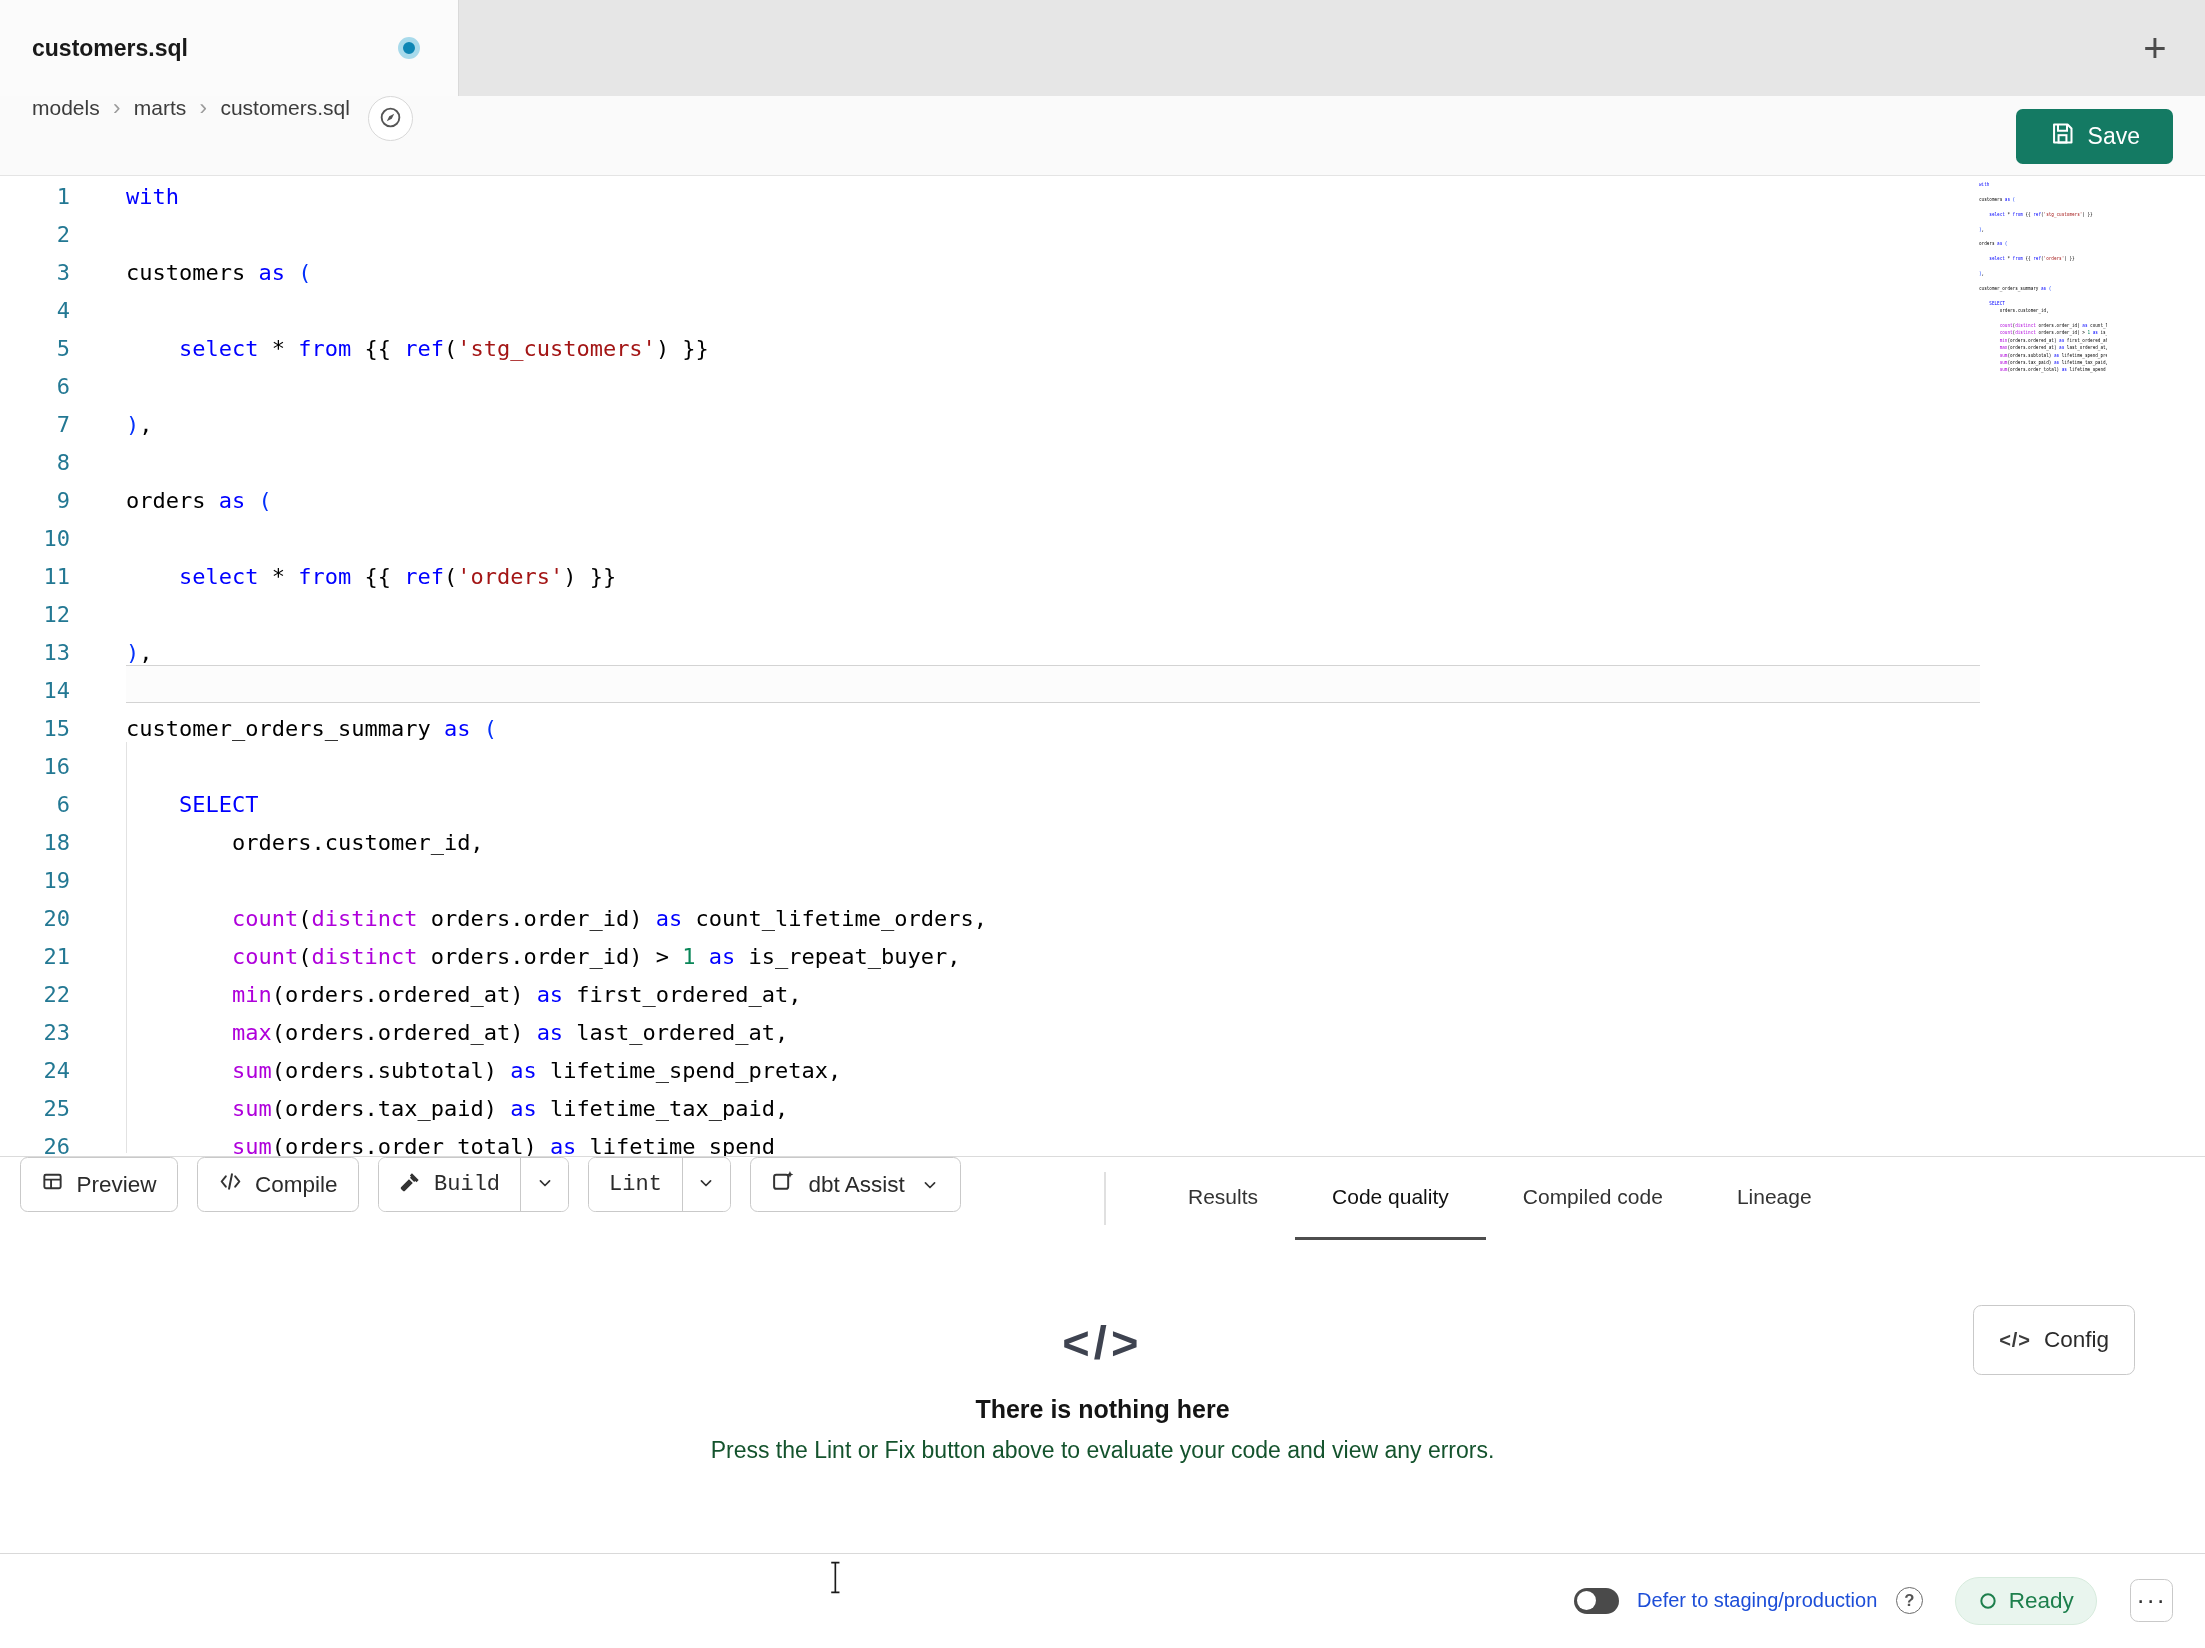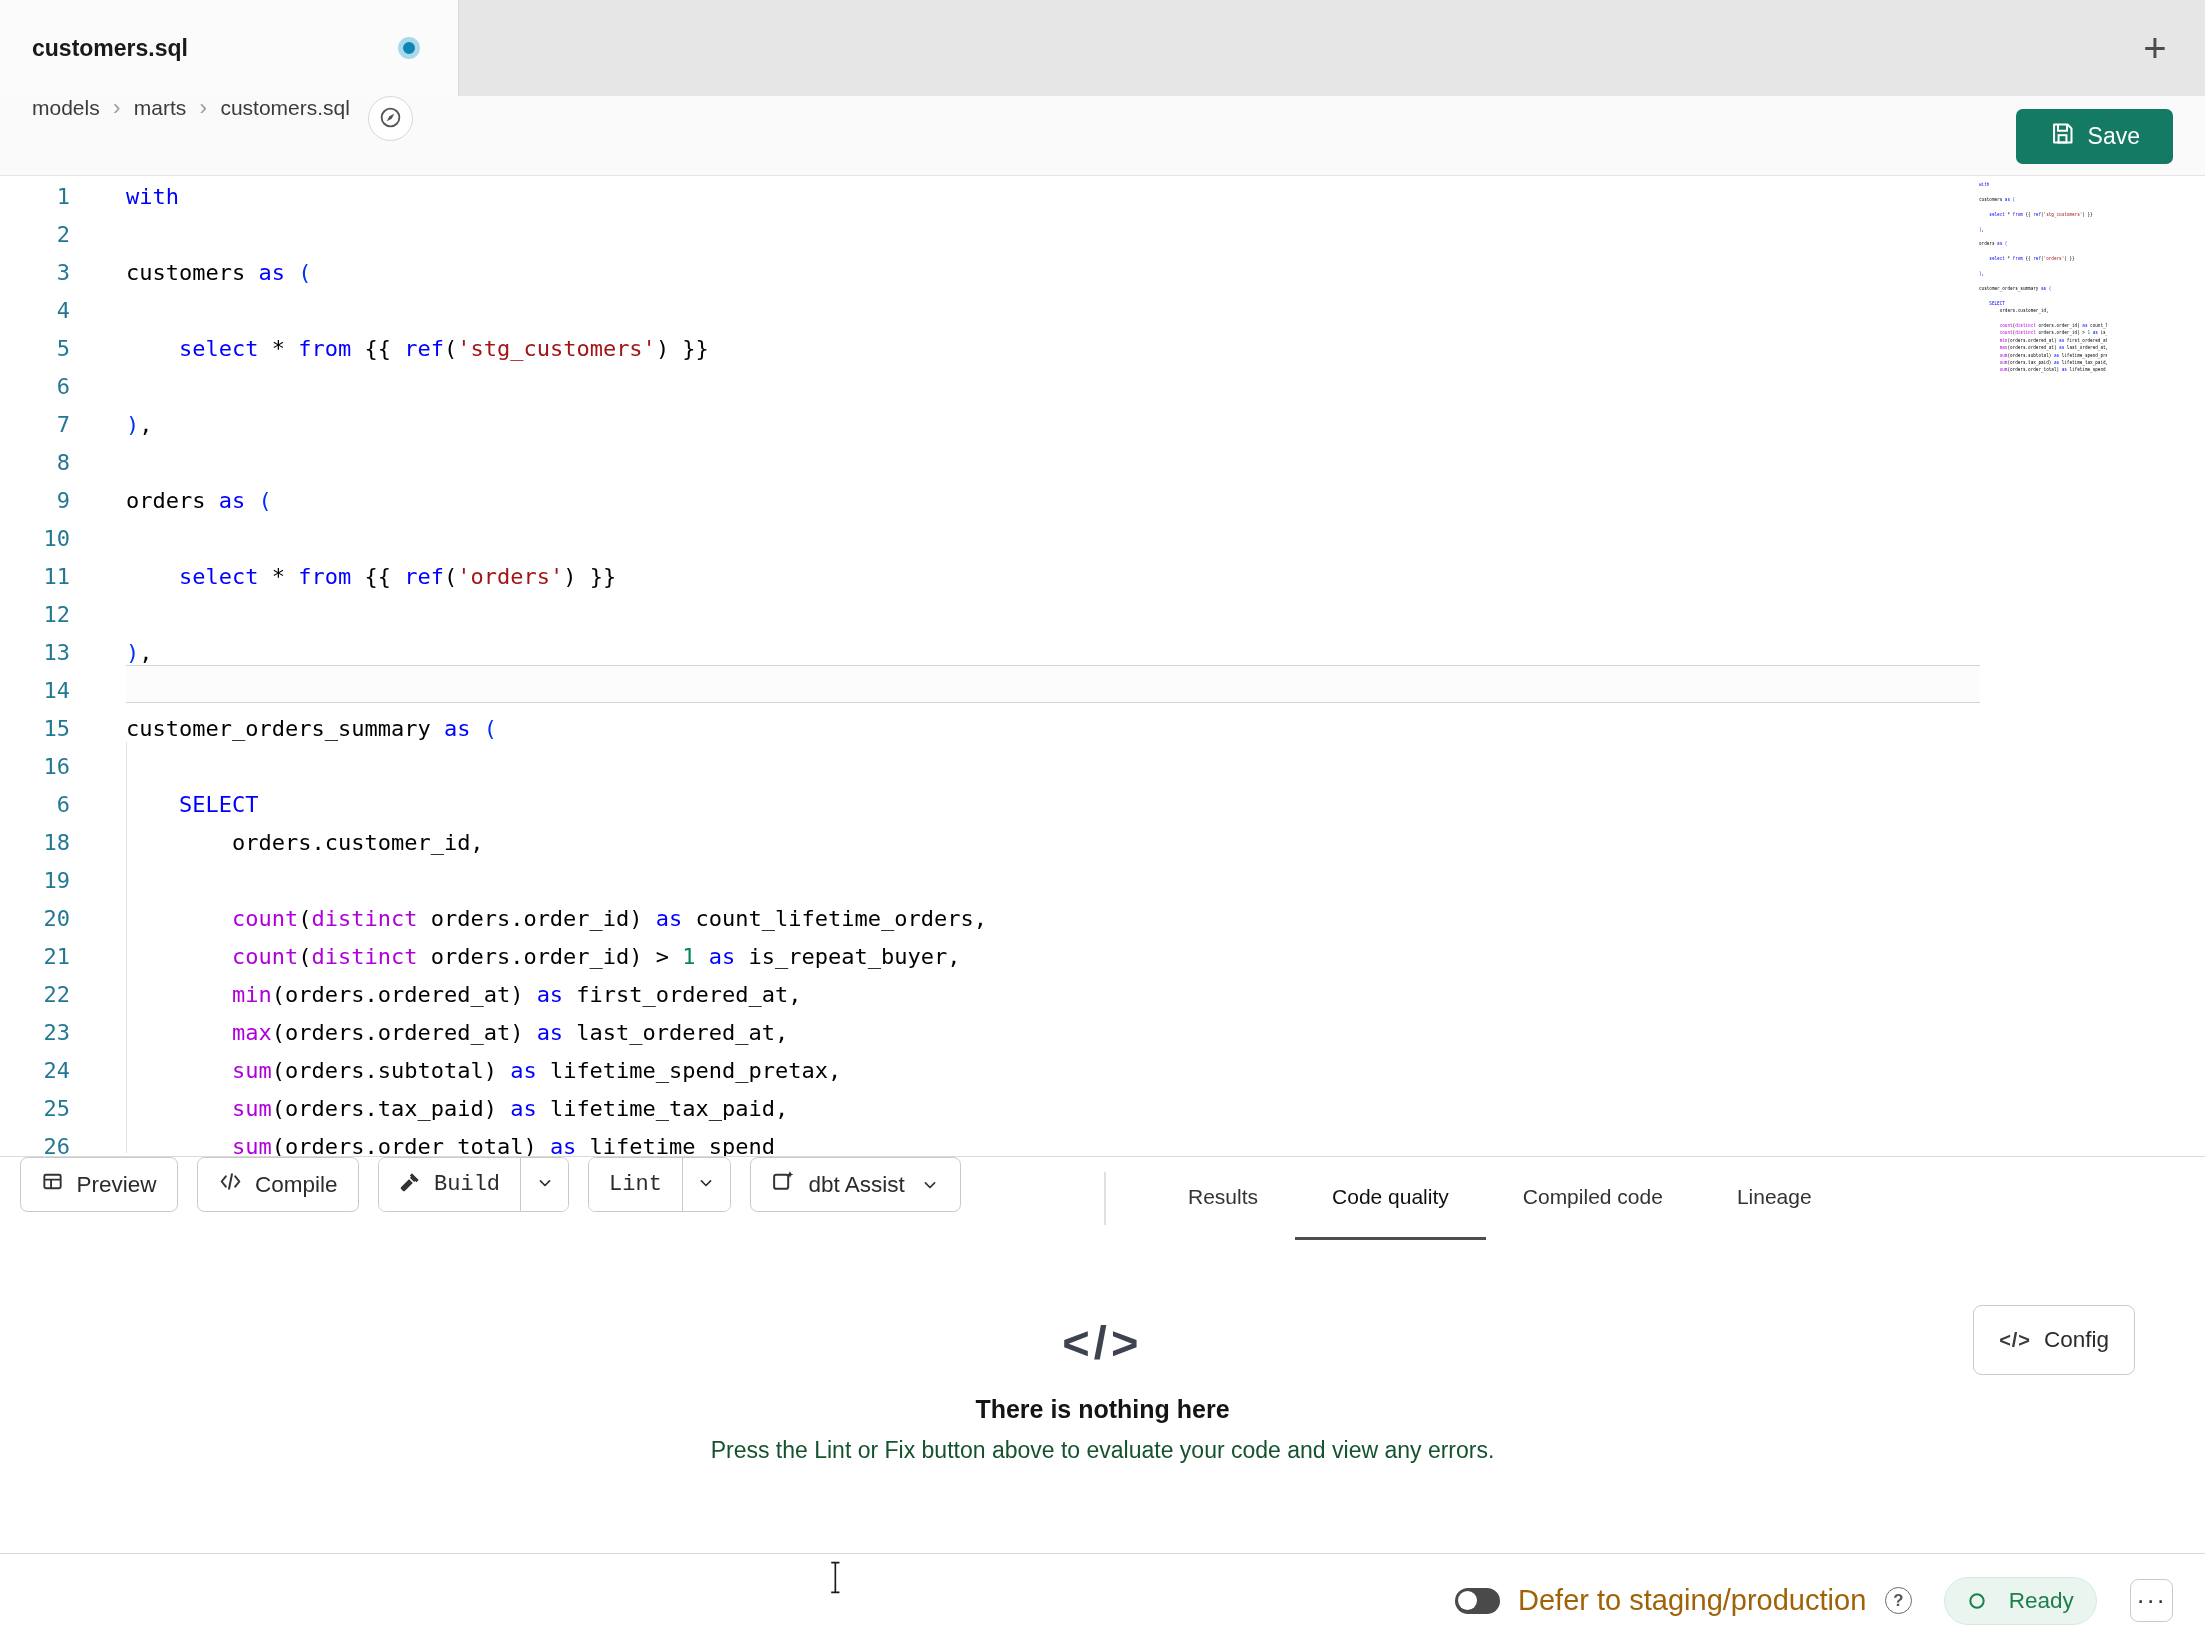--- a/index.html
+++ b/index.html
@@ -73,24 +73,24 @@
   .empty{display:flex;flex-direction:column;align-items:center;padding-top:75px}
   .empty-icon{font-size:47px;font-weight:bold;color:#3e4350;letter-spacing:4.2px}
   .empty-title{margin-top:25px;font-size:25px;font-weight:bold;color:#141414}
   .empty-sub{margin-top:13.3px;font-size:23px;color:#14532d}
 
   
   .status-bar{height:94px;border-top:1.7px solid #d9d9d9;background:#fff;display:flex;align-items:center;
               justify-content:flex-end;padding-right:32px;gap:18.3px}
   .toggle{width:45px;height:26px;border-radius:14px;background:#4a4a4a;position:relative;flex:none;cursor:pointer}
   .knob{position:absolute;left:3.3px;top:3.3px;width:19px;height:19px;border-radius:50%;background:#fff}
-  .defer-label{font-size:29px;color:#a16207}
+  .defer-label{font-size:20px;color:#1d4ed8}
   .help{width:27.5px;height:27.5px;border-radius:50%;border:1.7px solid #6b6b6b;color:#555;font-size:16.7px;font-weight:bold;
         display:flex;align-items:center;justify-content:center;cursor:pointer}
-  .ready{height:48px;margin-left:13.3px;display:flex;align-items:center;gap:22px;background:#e9f5ee;
+  .ready{height:48px;margin-left:13.3px;display:flex;align-items:center;gap:11px;background:#e9f5ee;
          border:1.7px solid #d7ebdd;border-radius:25px;padding:0 22px;font-size:22.5px;
          color:var(--c-ready_green,#1d7f4c)}
   .menu-btn{width:43px;height:43px;margin-left:15px;border:1.7px solid #c9c9c9;border-radius:8.3px;background:#fff;
             display:flex;align-items:center;justify-content:center;font-size:25px;color:#333;cursor:pointer;
             letter-spacing:1.7px}
   .ibeam{position:absolute;left:827px;top:1561px;z-index:5}
 </style>
 </head>
 <body>
 

